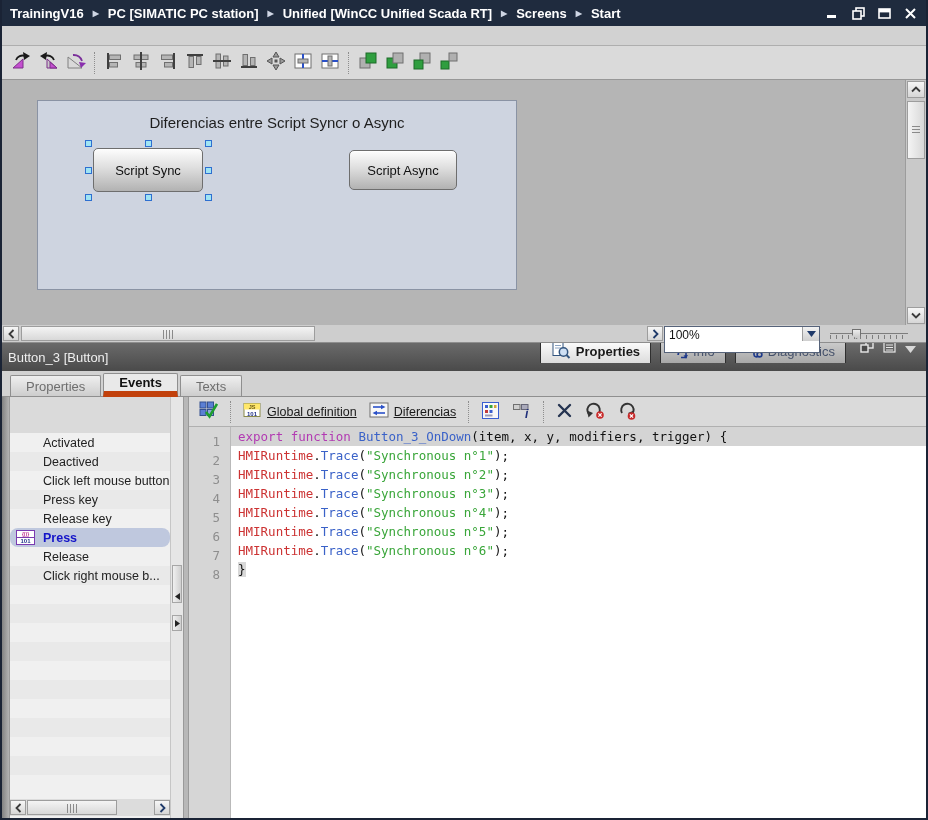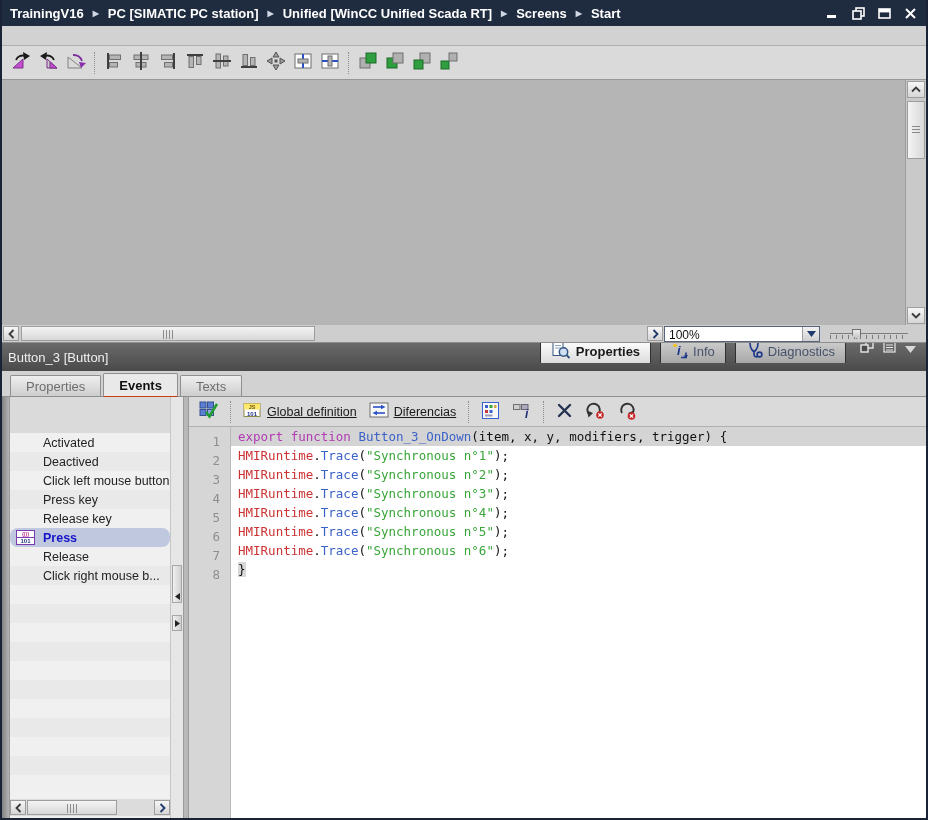--- a/index.html
+++ b/index.html
@@ -30,40 +30,40 @@
   .vscroll { position:absolute; right:0; top:0; bottom:0; width:21px; background:#c9c9c9; border-left:1px solid #9c9c9c; }
   .sb-btn { position:absolute; left:1px; right:1px; height:17px; background:linear-gradient(#f6f6f6,#d6d6d6); border:1px solid #9d9d9d; display:flex; align-items:center; justify-content:center; }
   .sb-thumbv { position:absolute; left:1px; right:1px; top:21px; height:58px; background:linear-gradient(90deg,#f4f4f4,#d8d8d8); border:1px solid #9d9d9d; }
   .gripv { position:absolute; left:4px; right:4px; top:50%; margin-top:-4px; height:8px; background:repeating-linear-gradient(#8a8a8a 0 1px, transparent 1px 3px); }
 
   
   .hscrollrow { height:18px; background:#cecece; border-bottom:1px solid #8e8e8e; position:relative; flex-shrink:0; }
   .hs-btn { position:absolute; top:1px; width:16px; height:15px; background:linear-gradient(#f6f6f6,#d6d6d6); border:1px solid #9d9d9d; display:flex; align-items:center; justify-content:center; }
   .hs-thumb { position:absolute; top:1px; left:19px; width:294px; height:15px; background:linear-gradient(#f4f4f4,#d8d8d8); border:1px solid #9d9d9d; }
   .griph { position:absolute; top:3px; left:50%; margin-left:-5px; width:10px; height:9px; background:repeating-linear-gradient(90deg,#8a8a8a 0 1px, transparent 1px 3px); }
-  .zoom-combo { position:absolute; left:662px; top:1px; width:156px; height:16px; background:#fff; border:1px solid #56637a; display:flex; }
+  .zoom-combo { position:absolute; left:662px; top:1px; width:156px; height:27px; background:#fff; border:1px solid #56637a; display:flex; }
   .zoom-value { flex:1; font-size:12px; padding:1px 0 0 4px; color:#111; }
   .zoom-drop { width:17px; height:14px; background:linear-gradient(#f2f2f2,#cfcfcf); border-left:1px solid #9d9d9d; display:flex; align-items:center; justify-content:center; }
   .zoom-slider { position:absolute; left:828px; top:4px; width:78px; height:12px; }
   .zs-line { position:absolute; top:4px; left:0; right:0; height:1px; background:#7d7d7d; }
   .zs-ticks { position:absolute; top:6px; left:0; right:0; height:4px; background:repeating-linear-gradient(90deg,#7d7d7d 0 1px, transparent 1px 6px); }
   .zs-thumb { position:absolute; left:22px; top:0; width:9px; height:10px; background:linear-gradient(#ececec,#c6c6c6); border:1px solid #707070; clip-path:polygon(0 0,100% 0,100% 60%,50% 100%,0 60%); }
 
   
   .insp-header { height:28px; background:linear-gradient(#6a6a6a,#4a4a4a); display:flex; align-items:flex-end; padding:8px 6px; flex-shrink:0; }
   .insp-title { color:#efefef; font-size:13px; align-self:center; flex:1; }
   .insp-tab { height:24px; display:flex; align-items:center; gap:5px; padding:0 10px; font-size:13px; border:1px solid #2f2f2f; border-bottom:none; margin-left:9px; }
   .insp-tab.active { background:linear-gradient(#ffffff,#dcdcdc); color:#1a1a1a; font-weight:600; }
   .insp-tab.inactive { background:linear-gradient(#cfcfcf,#a8a8a8); color:#46526b; }
   .insp-icons { display:flex; align-items:center; gap:9px; margin:0 4px 6px 14px; }
 
   
   .subtabs { height:26px; background:#d2d2d2; border-bottom:1px solid #8f8f8f; display:flex; align-items:flex-end; padding-left:8px; flex-shrink:0; }
   .sub-tab { height:21px; padding:0 15px; display:flex; align-items:center; font-size:13px; border:1px solid #8f8f8f; border-bottom:none; background:linear-gradient(#efefef,#cdcdcd); color:#6e6e6e; margin-right:2px; border-radius:2px 2px 0 0; }
-  .sub-tab.active { height:24px; background:#e9e9e9; color:#111; font-weight:700; margin-bottom:-1px; border-bottom:1px solid #c2410c; }
+  .sub-tab.active { height:24px; background:#e9e9e9; color:#111; font-weight:700; margin-bottom:-1px; border-bottom:6px solid #c2410c; }
 
   
   .lower { flex:1; display:flex; background:#efefef; min-height:0; }
   .edge { width:8px; background:linear-gradient(90deg,#828282,#b3b3b3); border-right:1px solid #9a9a9a; }
   .events-col { width:160px; background:#f0f0f0; position:relative; overflow:hidden; }
   .ev-spacer { height:36px; background:#dadada; }
   .ev-row { height:19px; display:flex; align-items:center; padding-left:33px; font-size:12.5px; color:#222; position:relative; white-space:nowrap; }
   .ev-row.alt { background:#e9e9e9; }
   .ev-row.selected { background:#bfc8de; color:#1414c8; font-weight:700;border-radius:8px; }
   .ev-row.selected .ev-icon { position:absolute; left:6px; top:2px; }
@@ -248,20 +248,39 @@
       </div>
       <div class="tb-btn">
         <span><svg width="20" height="20">
             <rect x="2" y="10" width="8" height="8" fill="#2f9e3f" stroke="#1c6b28"></rect>
             <rect x="10" y="2" width="8" height="8" fill="#b0b0b0" stroke="#6f6f6f"></rect>
           </svg></span>
       </div>
     </div>
 
   <div class="canvas">
+    <div class="screen">
+      <div class="screen-title">Diferencias entre Script Syncr o Async</div>
+      <div class="hmi-btn" id="btn-sync" style="left:55px; top:47px; width:110px; height:44px;">
+          <span>Script Sync</span>
+        </div>
+      <div class="hmi-btn" style="left:311px; top:49px; width:108px; height:40px;">
+          <span>Script Async</span>
+        </div>
+      <div id="handles">
+          <div class="handle" style="left: 46.5px; top: 38.5px;"></div>
+          <div class="handle" style="left: 106.5px; top: 38.5px;"></div>
+          <div class="handle" style="left: 166.5px; top: 38.5px;"></div>
+          <div class="handle" style="left: 46.5px; top: 65.5px;"></div>
+          <div class="handle" style="left: 166.5px; top: 65.5px;"></div>
+          <div class="handle" style="left: 46.5px; top: 92.5px;"></div>
+          <div class="handle" style="left: 106.5px; top: 92.5px;"></div>
+          <div class="handle" style="left: 166.5px; top: 92.5px;"></div>
+        </div>
+    </div>
     <div class="vscroll">
       <div class="sb-btn" style="top:1px;">
           <svg width="10" height="7">
             <polyline points="1,5.5 5,1.5 9,5.5" fill="none" stroke="#3a3a3a" stroke-width="1.8"></polyline>
           </svg>
         </div>
       <div class="sb-thumbv">
           <div class="gripv"></div>
         </div>
       <div class="sb-btn" style="bottom:1px;">

